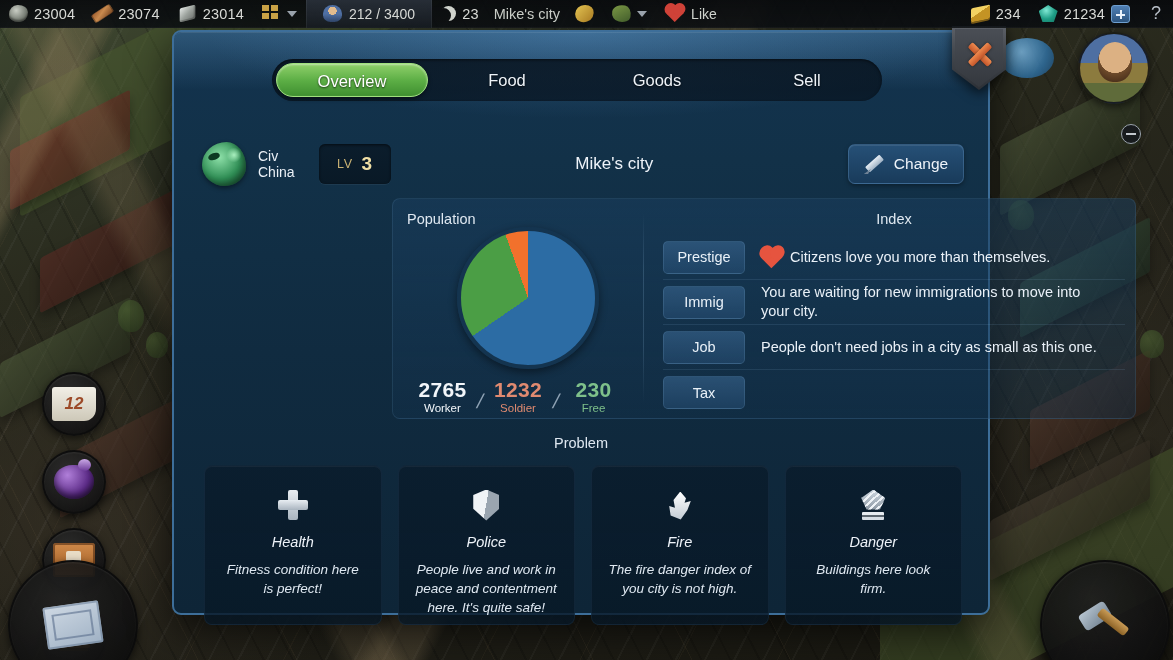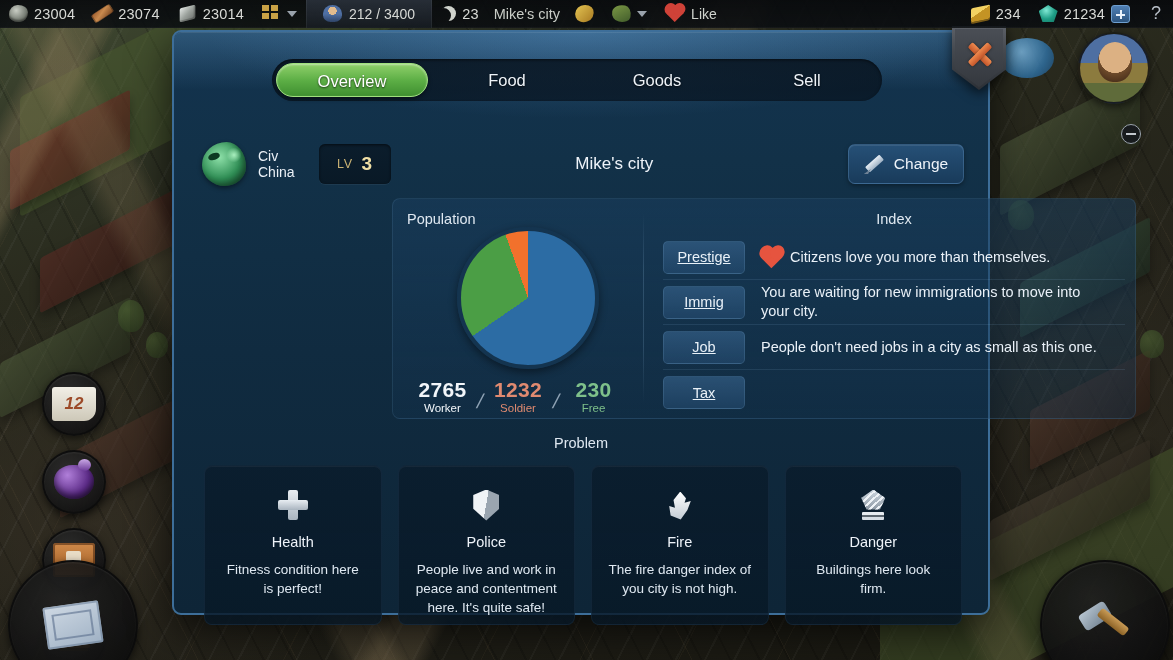--- a/index.html
+++ b/index.html
@@ -292,40 +292,40 @@
 
   
   #indexlist { position:absolute; left:270px; top:36px; right:10px; }
   .irow { display:flex; align-items:center; min-height:45px; border-bottom:1px solid rgba(140,185,225,.13); }
   .irow:last-child { border-bottom:none; }
   .ikey {
     width:82px; height:33px; flex:0 0 auto; border-radius:5px;
     background:linear-gradient(180deg, rgba(62,108,152,.55), rgba(44,86,128,.45));
     border:1px solid rgba(140,190,230,.16);
     display:flex;align-items:center;justify-content:center;
-    font-size:14.5px; color:#e9f1f8; cursor:pointer;text-decoration:underline;
+    font-size:14.5px; color:#e9f1f8; cursor:pointer;
   }
   .ival { flex:1 1 auto; padding-left:16px; font-size:14.5px; color:#eaf1f8; line-height:19px; }
   .hearticon {
     width:18px;height:16px; display:inline-block; position:relative; transform:rotate(-45deg) scale(.85);
     background:#e6543f; margin:0 9px -1px 2px; vertical-align:-3px;
   }
   .hearticon::before,.hearticon::after{ content:""; position:absolute; width:18px;height:16px; background:#e6543f; border-radius:50%; }
   .hearticon::before{ top:-9px; left:0 } .hearticon::after{ top:0; left:9px }
   .goldicon {
     width:22px;height:15px; display:inline-block; vertical-align:-3px; margin:0 5px;
     background:linear-gradient(150deg,#f6da6d 0 40%, #c99a26 41% 100%);
     border-radius:2px; transform:skewY(-11deg) scaleY(.92);
     box-shadow:0 2px 0 rgba(160,118,24,.9), 0 -3px 0 -1px #e0bb48;
   }
   .goldnum { color:#e8eef4; }
 
   
   #problemtitle { position:absolute; left:0; right:0; top:403px; text-align:center; font-size:14.5px; color:#dfe8f1; }
-  #cards { position:absolute; left:30px; top:433px; width:758px; display:flex; gap:16px; }
+  #cards { position:absolute; left:30px; top:433px; width:758px; display:flex; gap:16px;font-style:italic; }
   .pcard {
     flex:1 1 0; height:160px; border-radius:8px;
     background:linear-gradient(180deg, rgba(10,28,44,.85), rgba(8,24,38,.80));
     border:1px solid rgba(90,140,185,.10);
     box-shadow:inset 0 1px 0 rgba(255,255,255,.05);
     padding-top:22px; text-align:center;
   }
   .picon { height:34px; margin-bottom:12px; display:flex; align-items:center; justify-content:center; }
   .pname { font-size:14.5px; color:#eef3f9; margin-bottom:10px; }
   .pdesc { font-size:13.5px; color:#dfe8f1; line-height:19px; padding:0 16px; }

